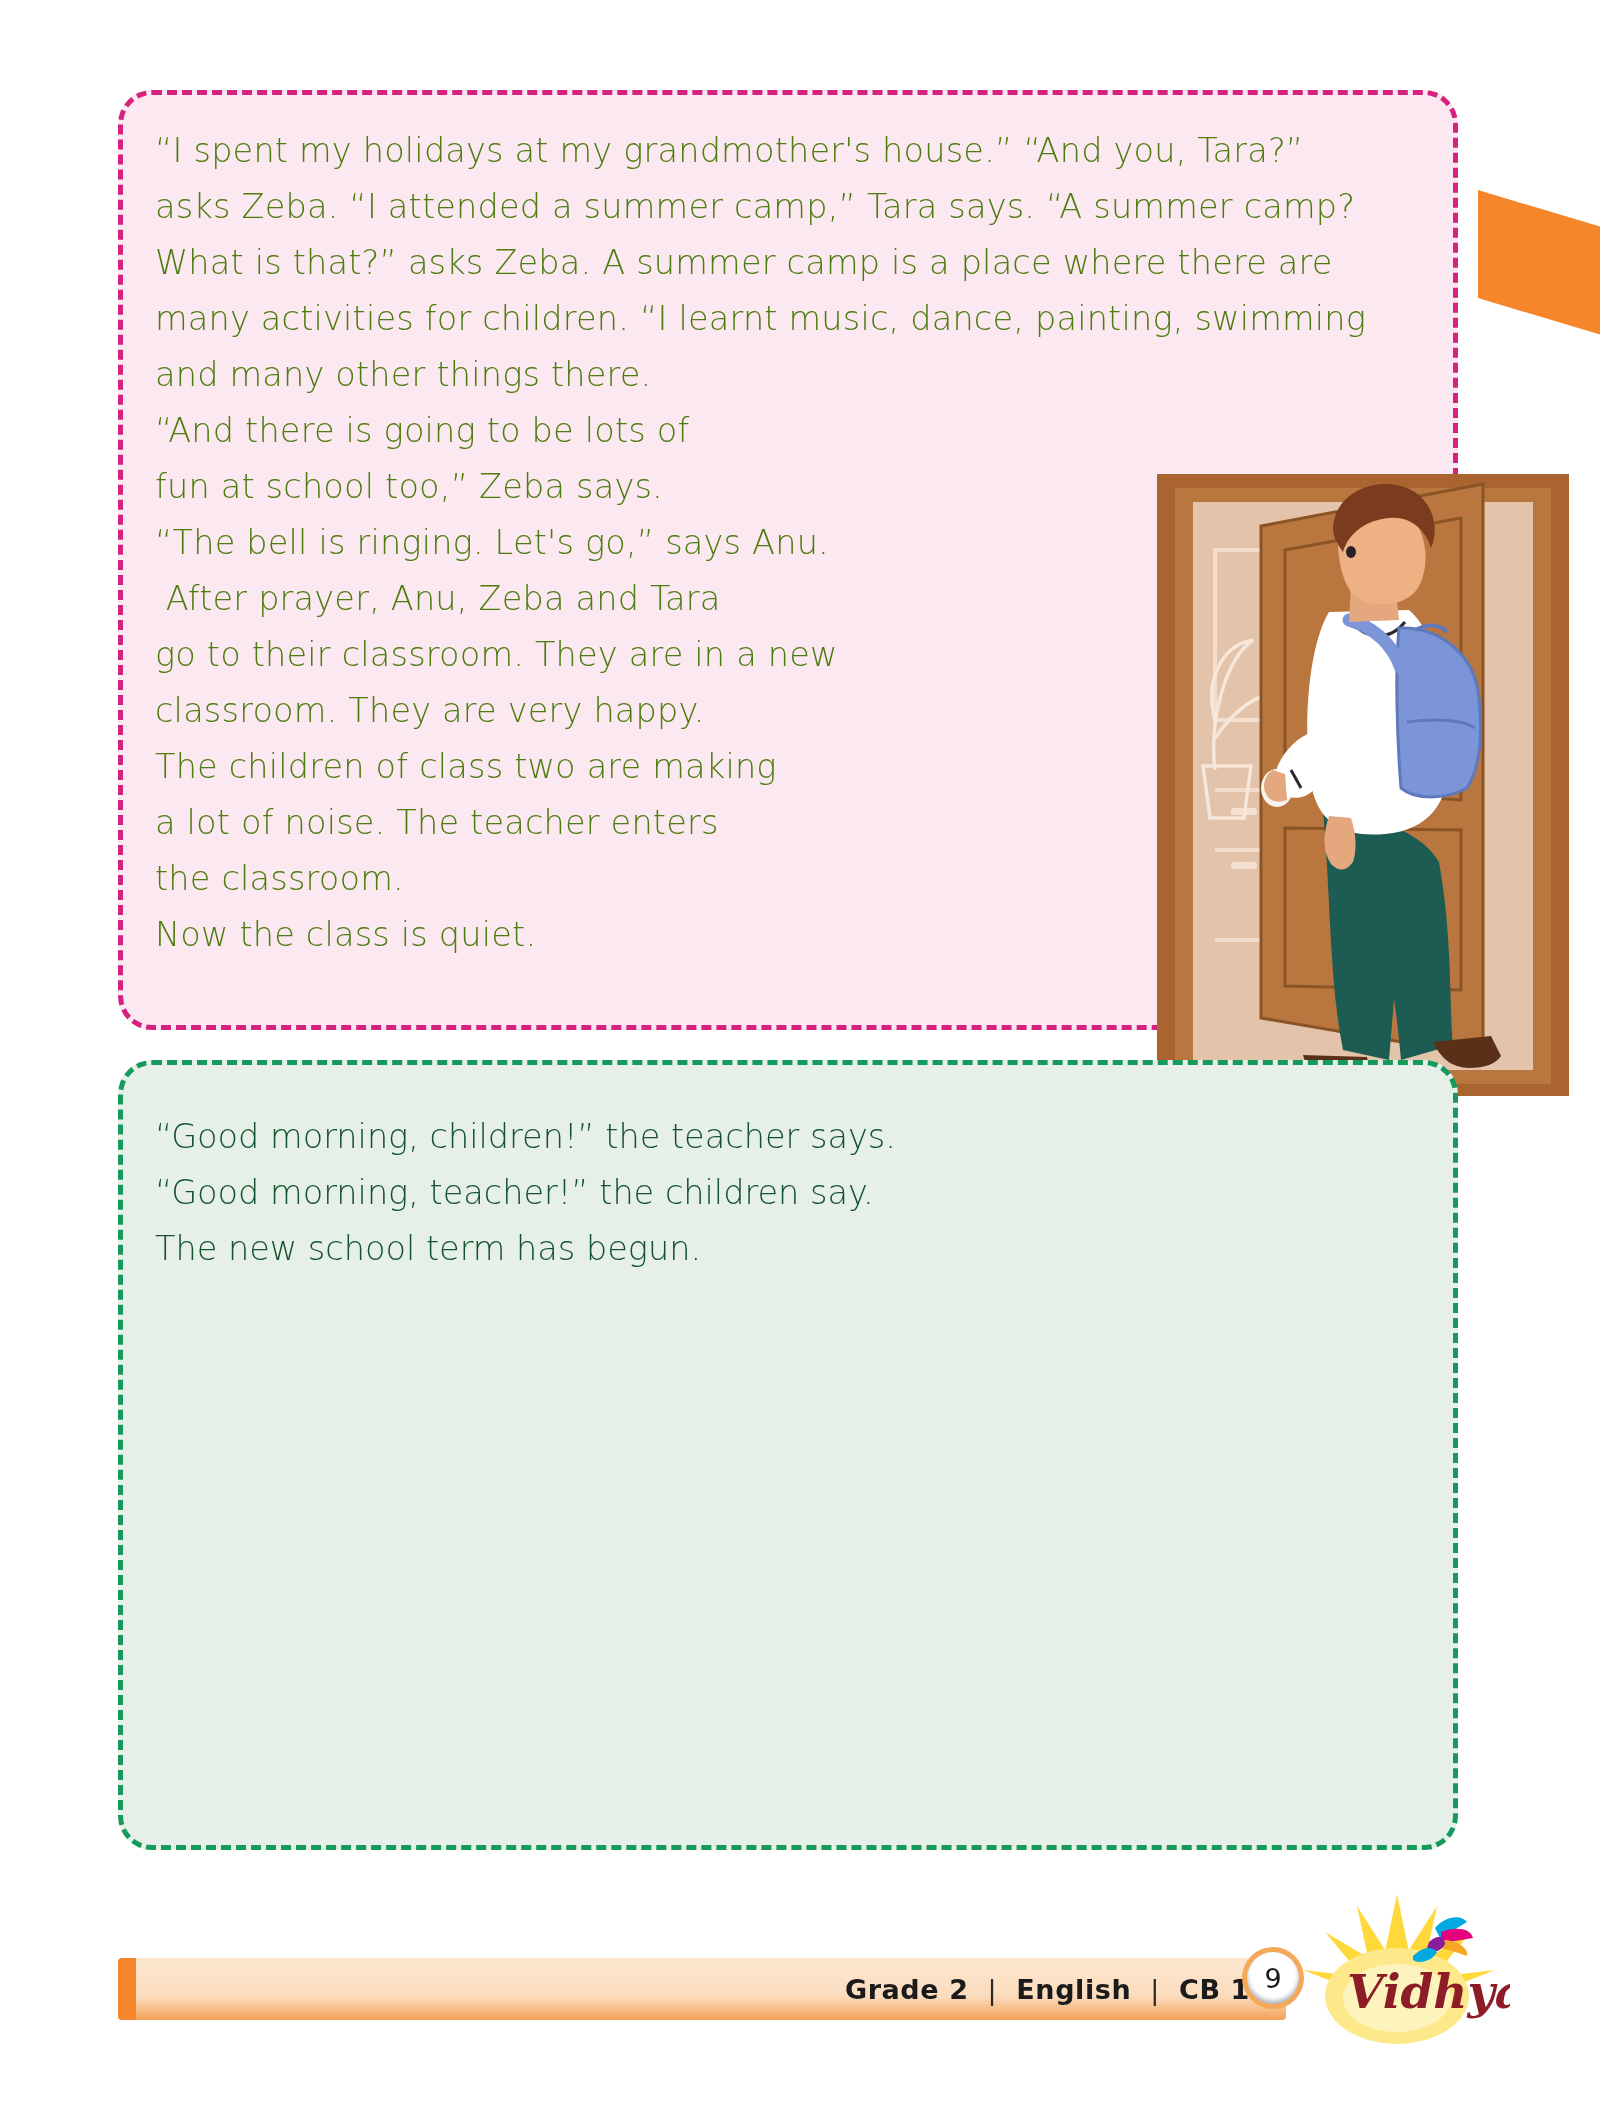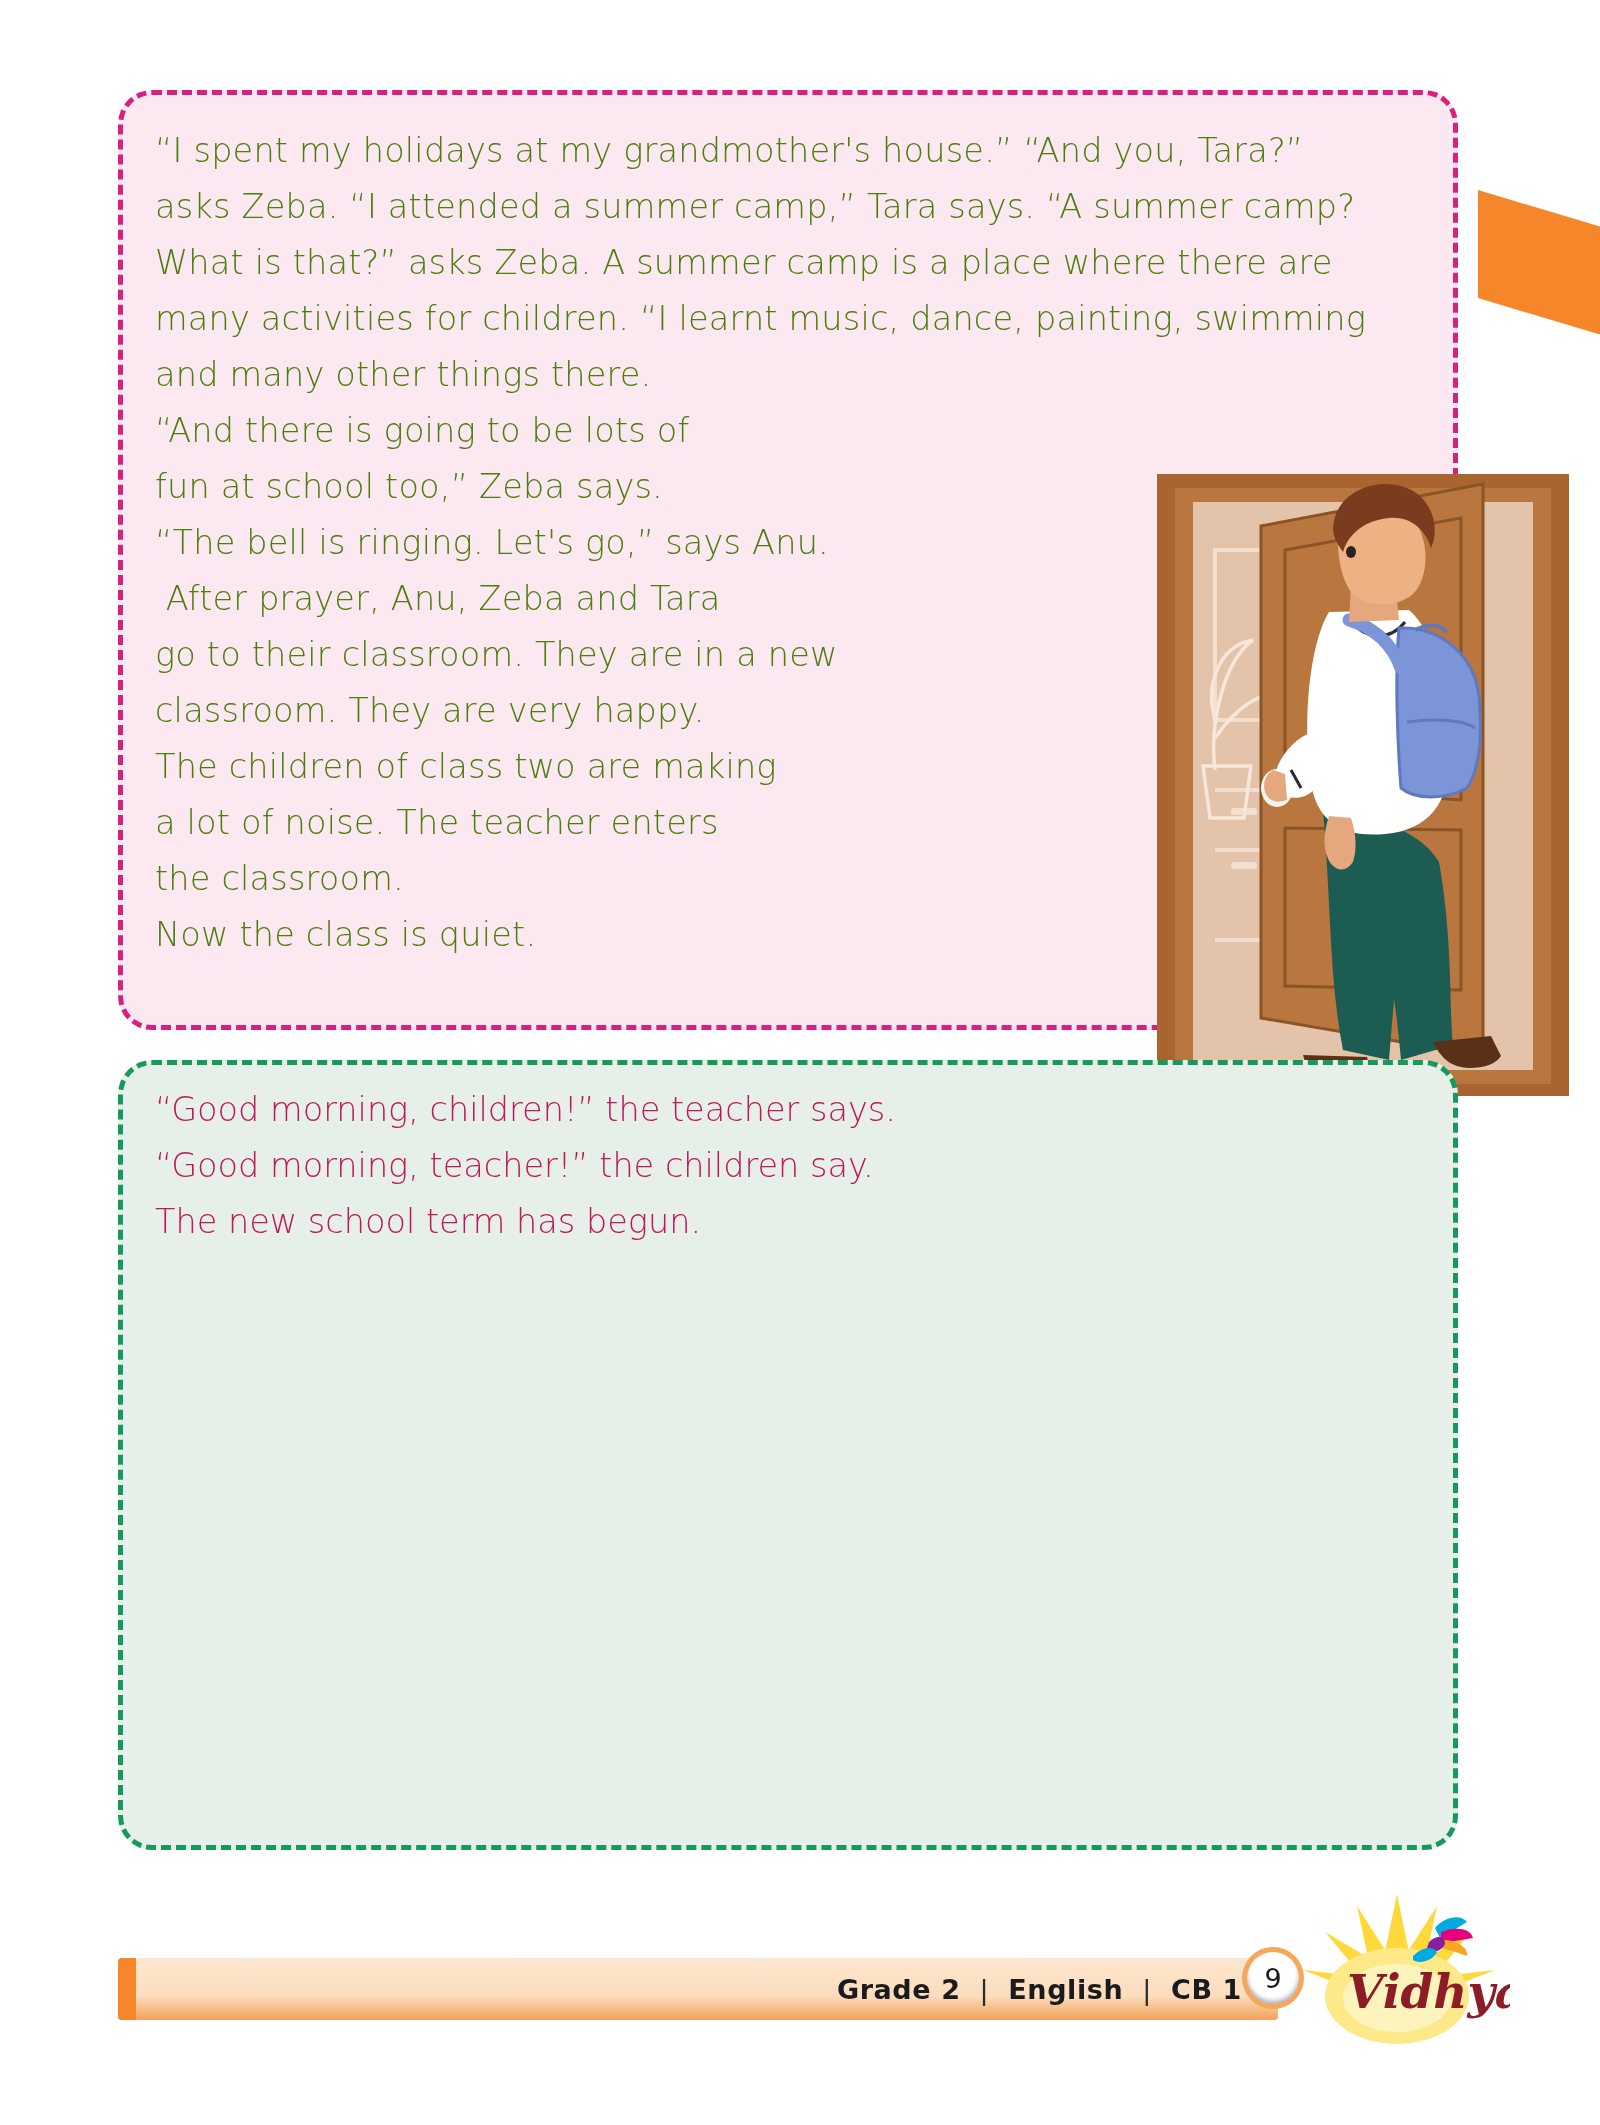--- a/index.html
+++ b/index.html
@@ -70,43 +70,43 @@
     line-height: 56px;
     letter-spacing: 0.2px;
     white-space: pre-wrap;
     font-family: "DejaVu Sans", "Liberation Sans", sans-serif;
     font-weight: 300;
   }
   .story-text.narrow { width: 720px; }
   .green-text {
     position: absolute;
     left: 32px;
-    top: 17px;
+    top: 44px;
     width: 1250px;
-    color: #be185d;
+    color: #14532d;
     font-size: 33.5px;
     line-height: 56px;
     white-space: pre-wrap;
     font-family: "DejaVu Sans", "Liberation Sans", sans-serif;
     font-weight: 300;
   }
 
   
   .door-illustration {
     position: absolute;
     left: 1030px;
     top: 375px;
     width: 420px;
     height: 630px;
   }
 
   
   .footer-bar {
     position: absolute;
-    left: 118px;
+    left: 126px;
     top: 1958px;
     width: 1160px;
     height: 62px;
     background: linear-gradient(180deg, #fde7d0 0%, #fbdcbd 62%, #f3a257 100%);
     border-radius: 4px;
     z-index: 2;
   }
   .footer-bar-left-cap {
     position: absolute;
     left: 118px;

